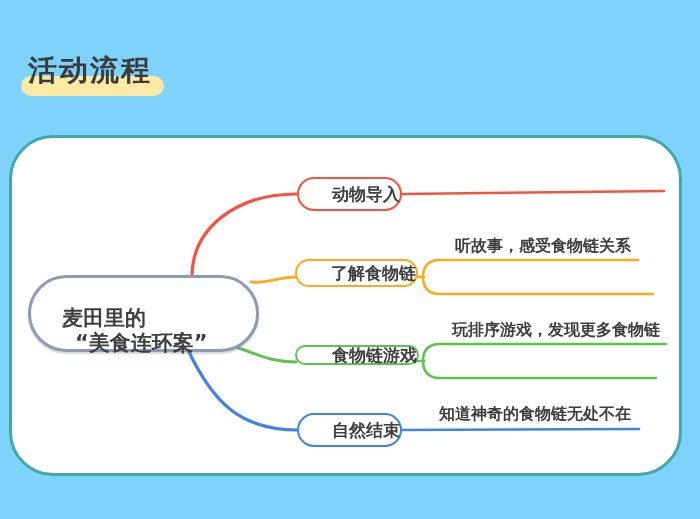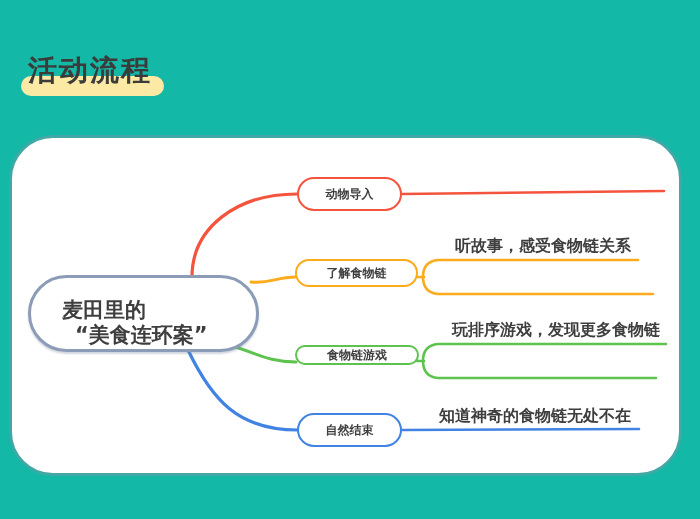--- a/index.html
+++ b/index.html
@@ -1,17 +1,17 @@
 <!DOCTYPE html>
 <html><head>
 <meta charset="utf-8">
 <style>
   html,body{margin:0;padding:0;background:#fff;}
   .canvas{
-    position:relative;width:700px;height:519px;background:#14b8a6;overflow:hidden;
+    position:relative;width:700px;height:519px;background:#7dd3fc;overflow:hidden;
     font-family:"DejaVu Sans","Liberation Sans",sans-serif;color:#3e3e3e;
   }
   
   .page-title{
     position:absolute;left:28px;top:54px;z-index:3;
     font-size:29px;font-weight:800;letter-spacing:2px;color:#3b3b3b;line-height:32px;
     white-space:nowrap;
   }
   .title-highlight{
     position:absolute;left:21px;top:76px;width:143px;height:20px;border-radius:10px;z-index:2;
@@ -22,45 +22,45 @@
     border:3px solid #41a8a5;border-radius:44px;box-sizing:border-box;background:#fff;z-index:0;
   }
   
   svg.connectors{position:absolute;left:0;top:0;z-index:1;}
   svg.connectors path{fill:none;stroke-linecap:round;stroke-linejoin:round;}
   
   .root-node{
     position:absolute;left:28px;top:275px;width:231px;height:77px;box-sizing:border-box;
     border:3px solid #8d9cb6;border-radius:39px;background:#fff;z-index:2;
     box-shadow:0 2px 2px rgba(120,135,160,.35);
-    padding-top:20px;
+    padding-top:28px;
   }
   .root-line{font-size:21px;font-weight:700;line-height:25px;color:#3e3e3e;white-space:nowrap;}
   .root-line.l1{padding-left:31px;}
   .root-line.l2{padding-left:44px;}
   .pill{
     position:absolute;box-sizing:border-box;background:#fff;z-index:2;
     border-radius:18px;border:2.5px solid #999;
-    display:flex;align-items:center;justify-content:center;
-    font-size:12px;font-weight:700;color:#3e3e3e;white-space:nowrap;
+    display:flex;align-items:center;justify-content:flex-end;
+    font-size:17px;font-weight:700;color:#3e3e3e;white-space:nowrap;
   }
   .pill.p1{left:297px;top:177px;width:105px;height:34px;}
   .pill.p2{left:295px;top:259px;width:123px;height:28px;}
   .pill.p3{left:295px;top:345px;width:124px;height:20px;}
   .pill.p4{left:297px;top:413px;width:105px;height:34px;}
   .child-text{
     position:absolute;z-index:2;font-size:16px;font-weight:600;color:#3e3e3e;
     line-height:21px;white-space:nowrap;
   }
   .c1 {left:437px;top:168px;}
   .c2a{left:455px;top:235px;}
   .c2b{left:452px;top:268px;}
   .c3a{left:452px;top:319px;}
   .c3b{left:455px;top:353px;}
-  .c4 {left:439px;top:405px;}
+  .c4 {left:439px;top:405px;font-family:Liberation Mono, monospace;}
 </style>
 </head>
 <body>
 
 <div class="canvas">
 
   <div class="title-highlight" style="background: rgb(252, 233, 164);"></div>
   <div class="page-title">活动流程</div>
 
   <div class="frame" style="border-color: rgb(65, 168, 165);"></div>

